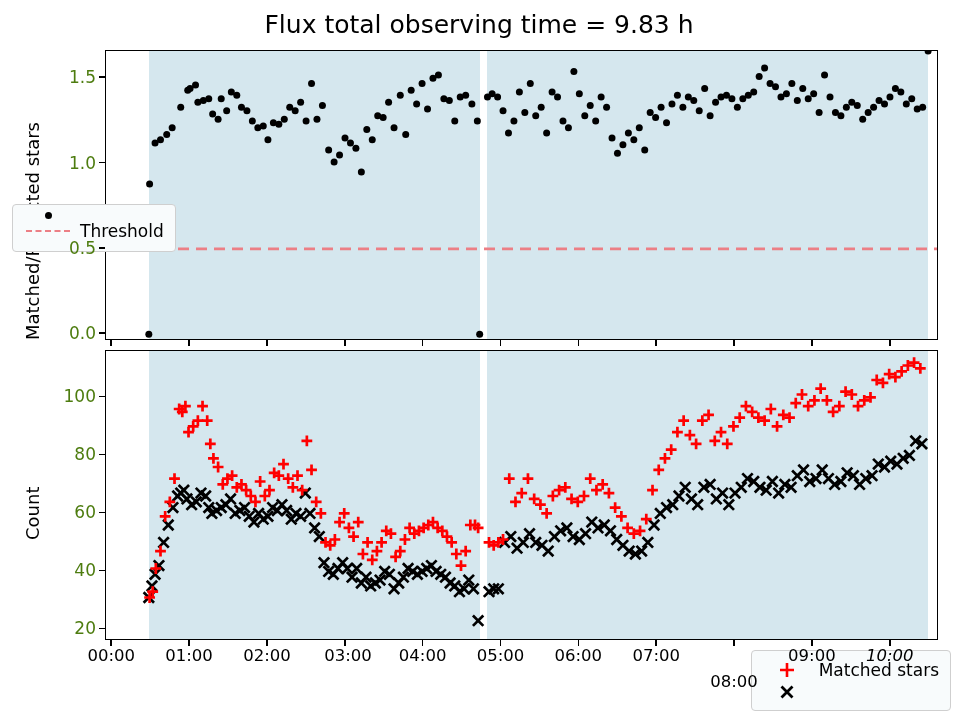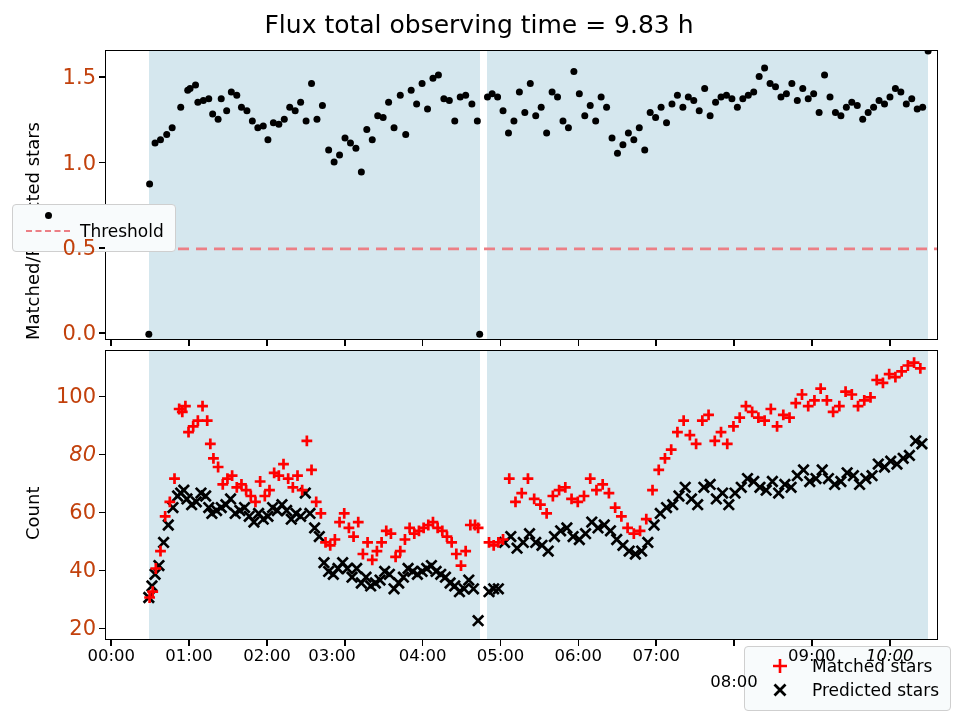--- a/index.html
+++ b/index.html
@@ -14,21 +14,21 @@
   .panel{position:absolute;box-sizing:border-box;border:1.6px solid #000;background:#fff;}
   #panel-top{left:105px;top:50px;width:833px;height:290px;}
   #panel-bottom{left:105px;top:350px;width:833px;height:290px;}
 
   .plotarea{position:absolute;left:0;top:0;right:0;bottom:0;overflow:hidden;}
   .band{position:absolute;top:0;bottom:0;background:#d5e7ee;}
 
   svg.layer{position:absolute;left:0;top:0;width:100%;height:100%;overflow:visible;}
 
   
-  .ytick{position:absolute;text-align:right;font-size:21px;color:#c2410c;transform:translateY(-50%);width:60px;}
+  .ytick{position:absolute;text-align:right;font-size:17px;color:#4d7c0f;transform:translateY(-50%);width:60px;}
 
   .xtick{position:absolute;font-size:16.5px;color:#000;transform:translateX(-50%);top:646px;white-space:nowrap;}
   .xtickmark{position:absolute;width:1.6px;height:6px;background:#000;top:640px;}
 
   .ylabel{
     position:absolute;font-size:18px;color:#000;
     transform-origin:0 0;transform:rotate(-90deg);white-space:nowrap;
   }
   #ylabel-top{left:22px;top:340px;}
   #ylabel-bot{left:22px;top:540px;}
@@ -543,53 +543,52 @@
           </svg>
       </span>
       <span class="legtext">Matched stars</span>
     </div>
     <div class="legrow">
       <span class="legmark">
         <svg width="20" height="20" viewBox="0 0 20 20">
             <path d="M4.5 4.5 L15.5 15.5 M15.5 4.5 L4.5 15.5" stroke="#000000" stroke-width="2.8"></path>
           </svg>
       </span>
-      <span class="legtext">Predicted stars</span>
     </div>
   </div>
 
   <div id="ticks-layer">
       <div class="ytick" style="top: 333.176px; left: 36px;">0.0</div>
       <div style="position: absolute; left: 99px; top: 332.376px; width: 6px; height: 1.6px; background: rgb(0, 0, 0);"></div>
       <div class="ytick" style="top: 247.882px; left: 36px;">0.5</div>
       <div style="position: absolute; left: 99px; top: 247.082px; width: 6px; height: 1.6px; background: rgb(0, 0, 0);"></div>
       <div class="ytick" style="top: 162.588px; left: 36px;">1.0</div>
       <div style="position: absolute; left: 99px; top: 161.788px; width: 6px; height: 1.6px; background: rgb(0, 0, 0);"></div>
       <div class="ytick" style="top: 77.2941px; left: 36px;">1.5</div>
       <div style="position: absolute; left: 99px; top: 76.4941px; width: 6px; height: 1.6px; background: rgb(0, 0, 0);"></div>
       <div class="ytick" style="top: 628.4px; left: 36px;">20</div>
       <div style="position: absolute; left: 99px; top: 627.6px; width: 6px; height: 1.6px; background: rgb(0, 0, 0);"></div>
       <div class="ytick" style="top: 570.4px; left: 36px;">40</div>
       <div style="position: absolute; left: 99px; top: 569.6px; width: 6px; height: 1.6px; background: rgb(0, 0, 0);"></div>
       <div class="ytick" style="top: 512.4px; left: 36px;">60</div>
       <div style="position: absolute; left: 99px; top: 511.6px; width: 6px; height: 1.6px; background: rgb(0, 0, 0);"></div>
-      <div class="ytick" style="top: 454.4px; left: 36px; font-style: italic;">80</div>
+      <div class="ytick" style="top: 454.4px; left: 36px;">80</div>
       <div style="position: absolute; left: 99px; top: 453.6px; width: 6px; height: 1.6px; background: rgb(0, 0, 0);"></div>
       <div class="ytick" style="top: 396.4px; left: 36px;">100</div>
       <div style="position: absolute; left: 99px; top: 395.6px; width: 6px; height: 1.6px; background: rgb(0, 0, 0);"></div>
       <div class="xtick" style="left: 111.228px;">00:00</div>
       <div class="xtickmark" style="left: 110.428px;"></div>
       <div style="position: absolute; left: 110.428px; top: 340px; width: 1.6px; height: 6px; background: rgb(0, 0, 0);"></div>
       <div class="xtick" style="left: 189.079px;">01:00</div>
       <div class="xtickmark" style="left: 188.279px;"></div>
       <div style="position: absolute; left: 188.279px; top: 340px; width: 1.6px; height: 6px; background: rgb(0, 0, 0);"></div>
       <div class="xtick" style="left: 266.929px;">02:00</div>
       <div class="xtickmark" style="left: 266.129px;"></div>
       <div style="position: absolute; left: 266.129px; top: 340px; width: 1.6px; height: 6px; background: rgb(0, 0, 0);"></div>
-      <div class="xtick" style="left: 332px;">03:00</div>
+      <div class="xtick" style="left: 348px;">03:00</div>
       <div class="xtickmark" style="left: 343.979px;"></div>
       <div style="position: absolute; left: 343.979px; top: 340px; width: 1.6px; height: 6px; background: rgb(0, 0, 0);"></div>
       <div class="xtick" style="left: 422.63px;">04:00</div>
       <div class="xtickmark" style="left: 421.83px;"></div>
       <div style="position: absolute; left: 421.83px; top: 340px; width: 1.6px; height: 6px; background: rgb(0, 0, 0);"></div>
       <div class="xtick" style="left: 500.48px;">05:00</div>
       <div class="xtickmark" style="left: 499.68px;"></div>
       <div style="position: absolute; left: 499.68px; top: 340px; width: 1.6px; height: 6px; background: rgb(0, 0, 0);"></div>
       <div class="xtick" style="left: 578.331px; text-align: center;">06:00</div>
       <div class="xtickmark" style="left: 577.531px;"></div>

